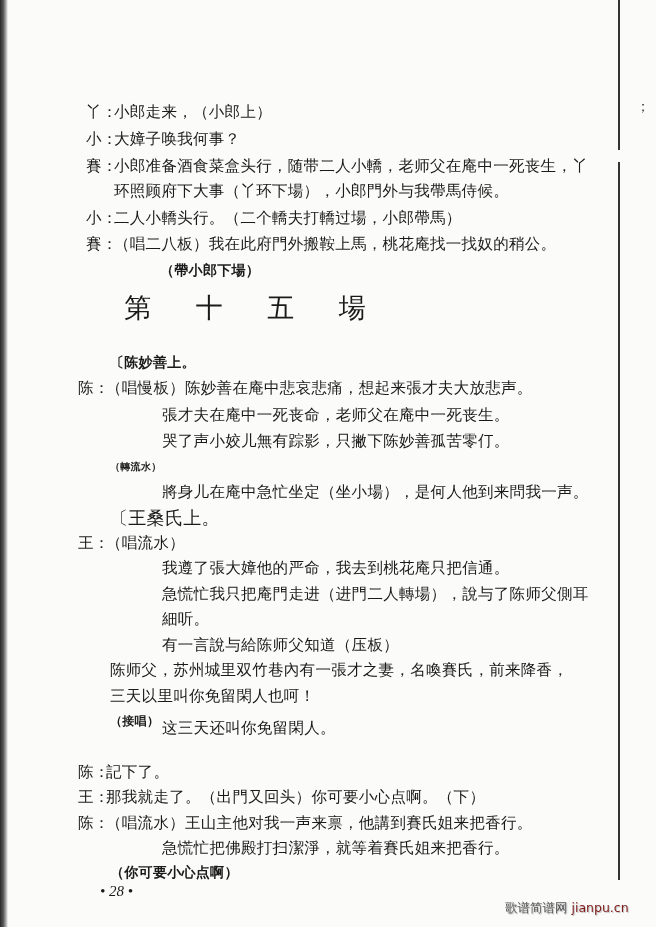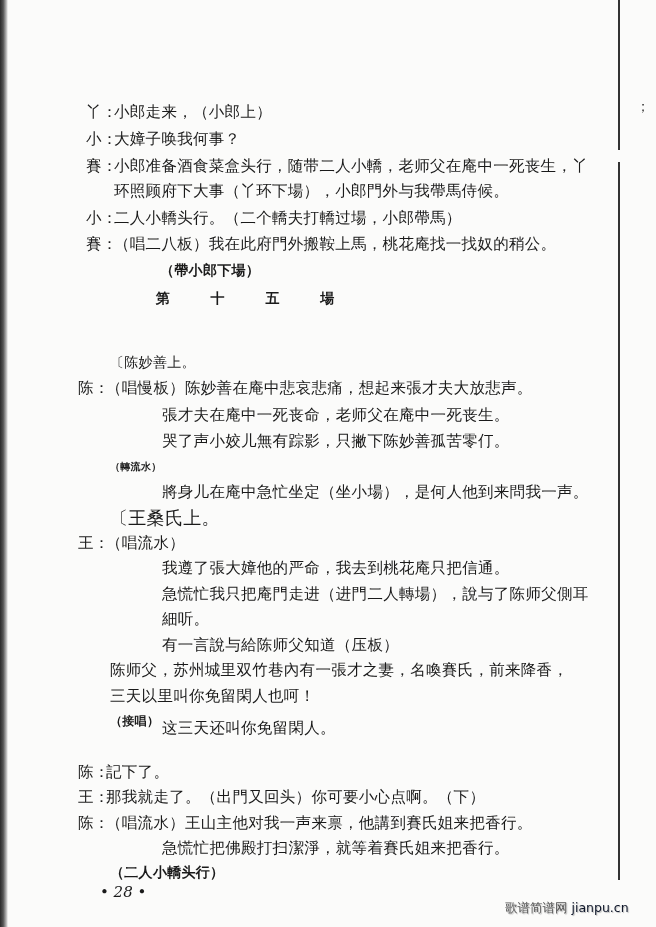--- a/index.html
+++ b/index.html
@@ -22,67 +22,67 @@
     position: absolute; left: 636px; font-size: 14px; color: #333; width: 14px; overflow: hidden;
   }
   .line {
     position: absolute; font-size: 15.5px; line-height: 20px; white-space: nowrap;
     letter-spacing: 0.3px;
     margin-top: 10px;
   }
   .speaker { display: inline-block; width: 28px; }
   .scene-title {
     position: absolute; left: 0; width: 508px; top: 290px; text-align: center;
-    font-size: 14px; font-weight: bold; letter-spacing: 18px;
+    font-size: 27px; font-weight: normal; letter-spacing: 18px;
   }
   .page-num {
-    position: absolute; left: 100px; top: 857px; font-size: 15px; font-style: italic;
+    position: absolute; left: 100px; top: 857px; font-size: 15px; font-style: italic; font-family: Liberation Serif, serif;
   }
   .watermark {
     position: absolute; left: 505px; top: 900px; font-size: 12.5px; color: #555;
     font-family: "DejaVu Sans", "Liberation Sans", sans-serif;
     text-shadow: 1px 1px 1px #bbb;
   }
-  .watermark .wm-url { color: #0f172a; }
+  .watermark .wm-url { color: #7f1d1d; }
 </style>
 </head>
 <body>
 
 <div class="left-edge"></div>
 <div class="right-rule"></div>
 <div class="right-rule gap"></div>
 <div class="right-frag" style="top:98px">；</div>
 
 <div class="line" style="left:86px; top:92px"><span class="speaker">丫：</span><span>小郎走来，（小郎上）</span></div>
 <div class="line" style="left:86px; top:119px"><span class="speaker">小：</span><span>大嫜子唤我何事？</span></div>
 <div class="line" style="left:86px; top:146px"><span class="speaker">賽：</span><span>小郎准备酒食菜盒头行，随带二人小轎，老师父在庵中一死丧生，丫</span></div>
 <div class="line" style="left:114px; top:171px"><span>环照顾府下大事（丫环下場），小郎門外与我帶馬侍候。</span></div>
 <div class="line" style="left:86px; top:198px"><span class="speaker">小：</span><span>二人小轎头行。（二个轎夫打轎过場，小郎帶馬）</span></div>
 <div class="line" style="left:86px; top:224px"><span class="speaker">賽：</span><span>（唱二八板）我在此府門外搬鞍上馬，桃花庵找一找奴的稍公。</span></div>
 <div class="line" style="left:160px; top:250px; font-weight:bold; font-size:14px">（帶小郎下場）</div>
 
 <div class="scene-title">第 十 五 場</div>
 
-<div class="line" style="left:110px; top:342px; font-weight:normal; font-size:14px">〔陈妙善上。</div>
+<div class="line" style="left:110px; top:342px; font-weight:bold; font-size:14px">〔陈妙善上。</div>
 <div class="line" style="left:78px; top:368px"><span class="speaker">陈：</span><span>（唱慢板）陈妙善在庵中悲哀悲痛，想起来張才夫大放悲声。</span></div>
 <div class="line" style="left:162px; top:395px">張才夫在庵中一死丧命，老师父在庵中一死丧生。</div>
 <div class="line" style="left:162px; top:421px">哭了声小姣儿無有踪影，只撇下陈妙善孤苦零仃。</div>
 <div class="line" style="left:110px; top:447px; font-weight:bold; font-size:10px">（轉流水）</div>
 <div class="line" style="left:162px; top:472px">將身儿在庵中急忙坐定（坐小場），是何人他到来問我一声。</div>
 <div class="line" style="left:110px; top:498px; font-size:18px">〔王桑氏上。</div>
 <div class="line" style="left:78px; top:523px"><span class="speaker">王：</span><span>（唱流水）</span></div>
 <div class="line" style="left:162px; top:548px">我遵了張大嫜他的严命，我去到桃花庵只把信通。</div>
 <div class="line" style="left:162px; top:574px">急慌忙我只把庵門走进（进門二人轉場），說与了陈师父側耳</div>
 <div class="line" style="left:162px; top:599px">細听。</div>
 <div class="line" style="left:162px; top:625px">有一言說与給陈师父知道（压板）</div>
 <div class="line" style="left:110px; top:650px">陈师父，苏州城里双竹巷內有一張才之妻，名喚賽氏，前来降香，</div>
 <div class="line" style="left:110px; top:676px">三天以里叫你免留閑人也呵！</div>
 <div class="line" style="left:110px; top:701px; font-weight:bold; font-size:12px">（接唱）</div>
 <div class="line" style="left:162px; top:708px">这三天还叫你免留閑人。</div>
 <div class="line" style="left:78px; top:752px"><span class="speaker">陈：</span><span>記下了。</span></div>
 <div class="line" style="left:78px; top:777px"><span class="speaker">王：</span><span>那我就走了。（出門又回头）你可要小心点啊。（下）</span></div>
 <div class="line" style="left:78px; top:803px"><span class="speaker">陈：</span><span>（唱流水）王山主他对我一声来禀，他講到賽氏姐来把香行。</span></div>
 <div class="line" style="left:162px; top:828px">急慌忙把佛殿打扫潔淨，就等着賽氏姐来把香行。</div>
-<div class="line" style="left:110px; top:852px; font-weight:bold; font-size:14px">（二人小轎头行）</div>
+<div class="line" style="left:110px; top:852px; font-weight:bold; font-size:14px">（你可要小心点啊）</div>
 
 <div class="page-num" style="top:883px">• 28 •</div>
 
 <div class="watermark"><span>歌谱简谱网</span> <span class="wm-url">jianpu.cn</span></div>
 
 </body></html>

